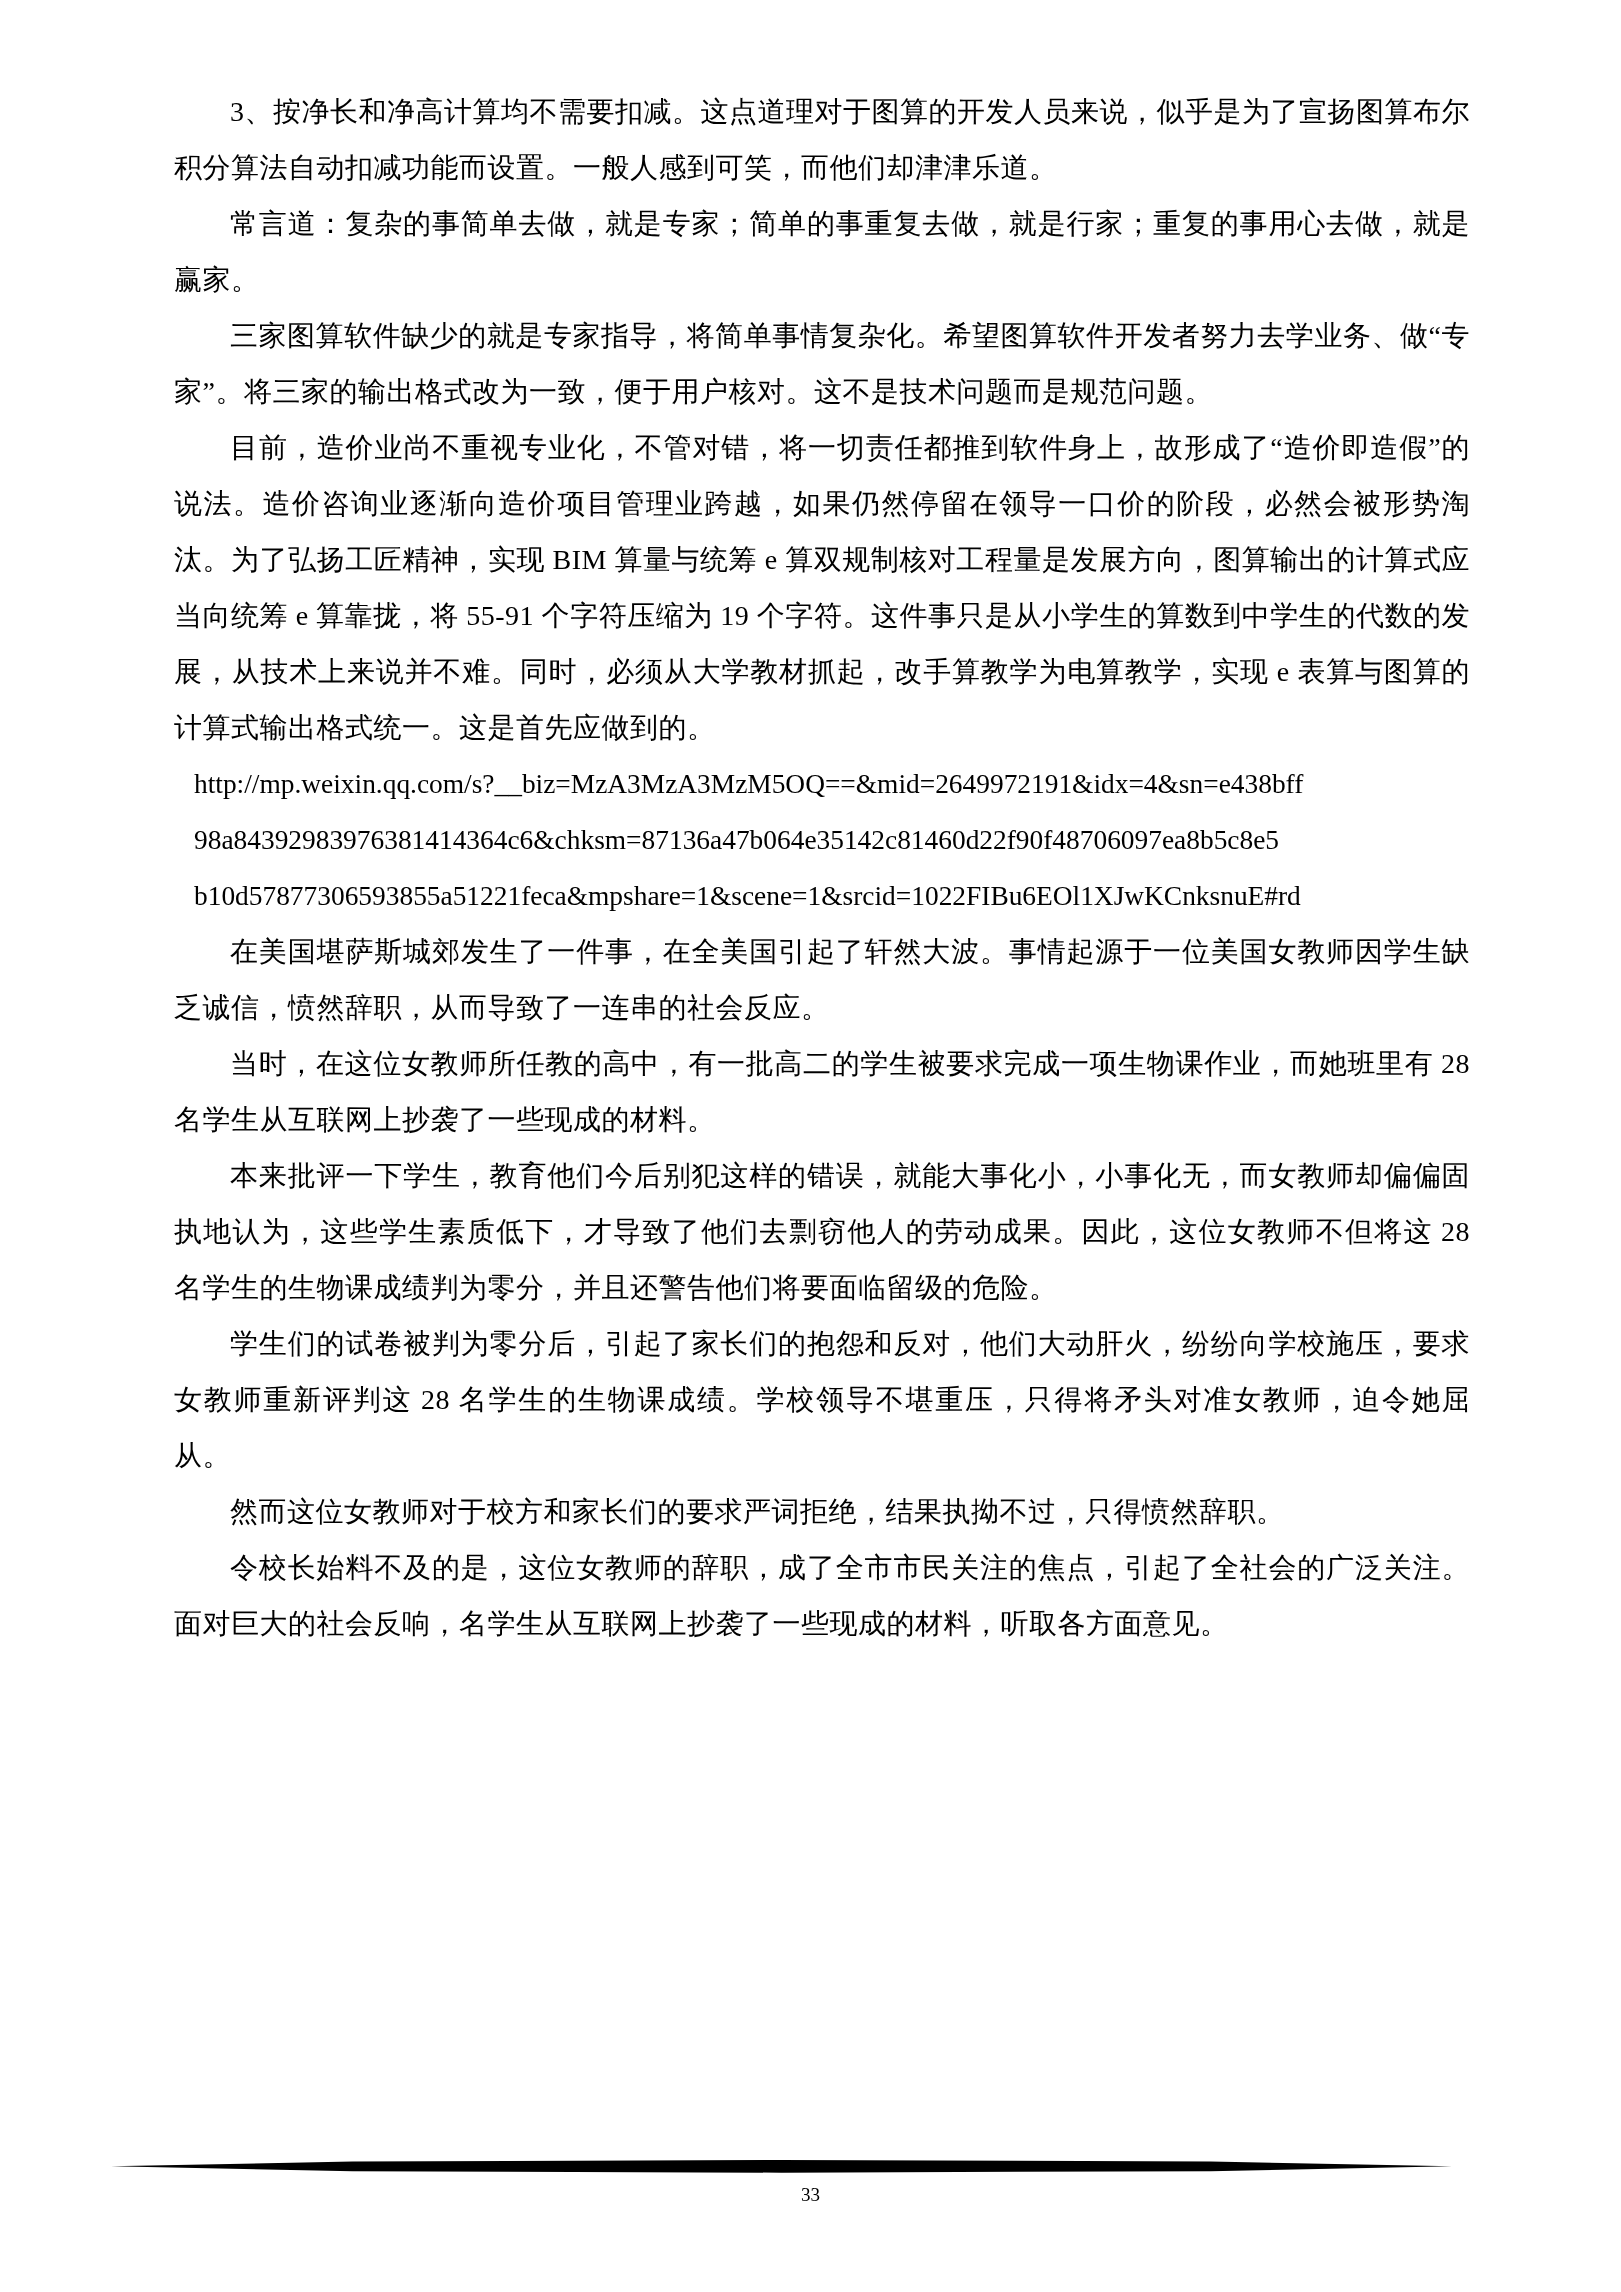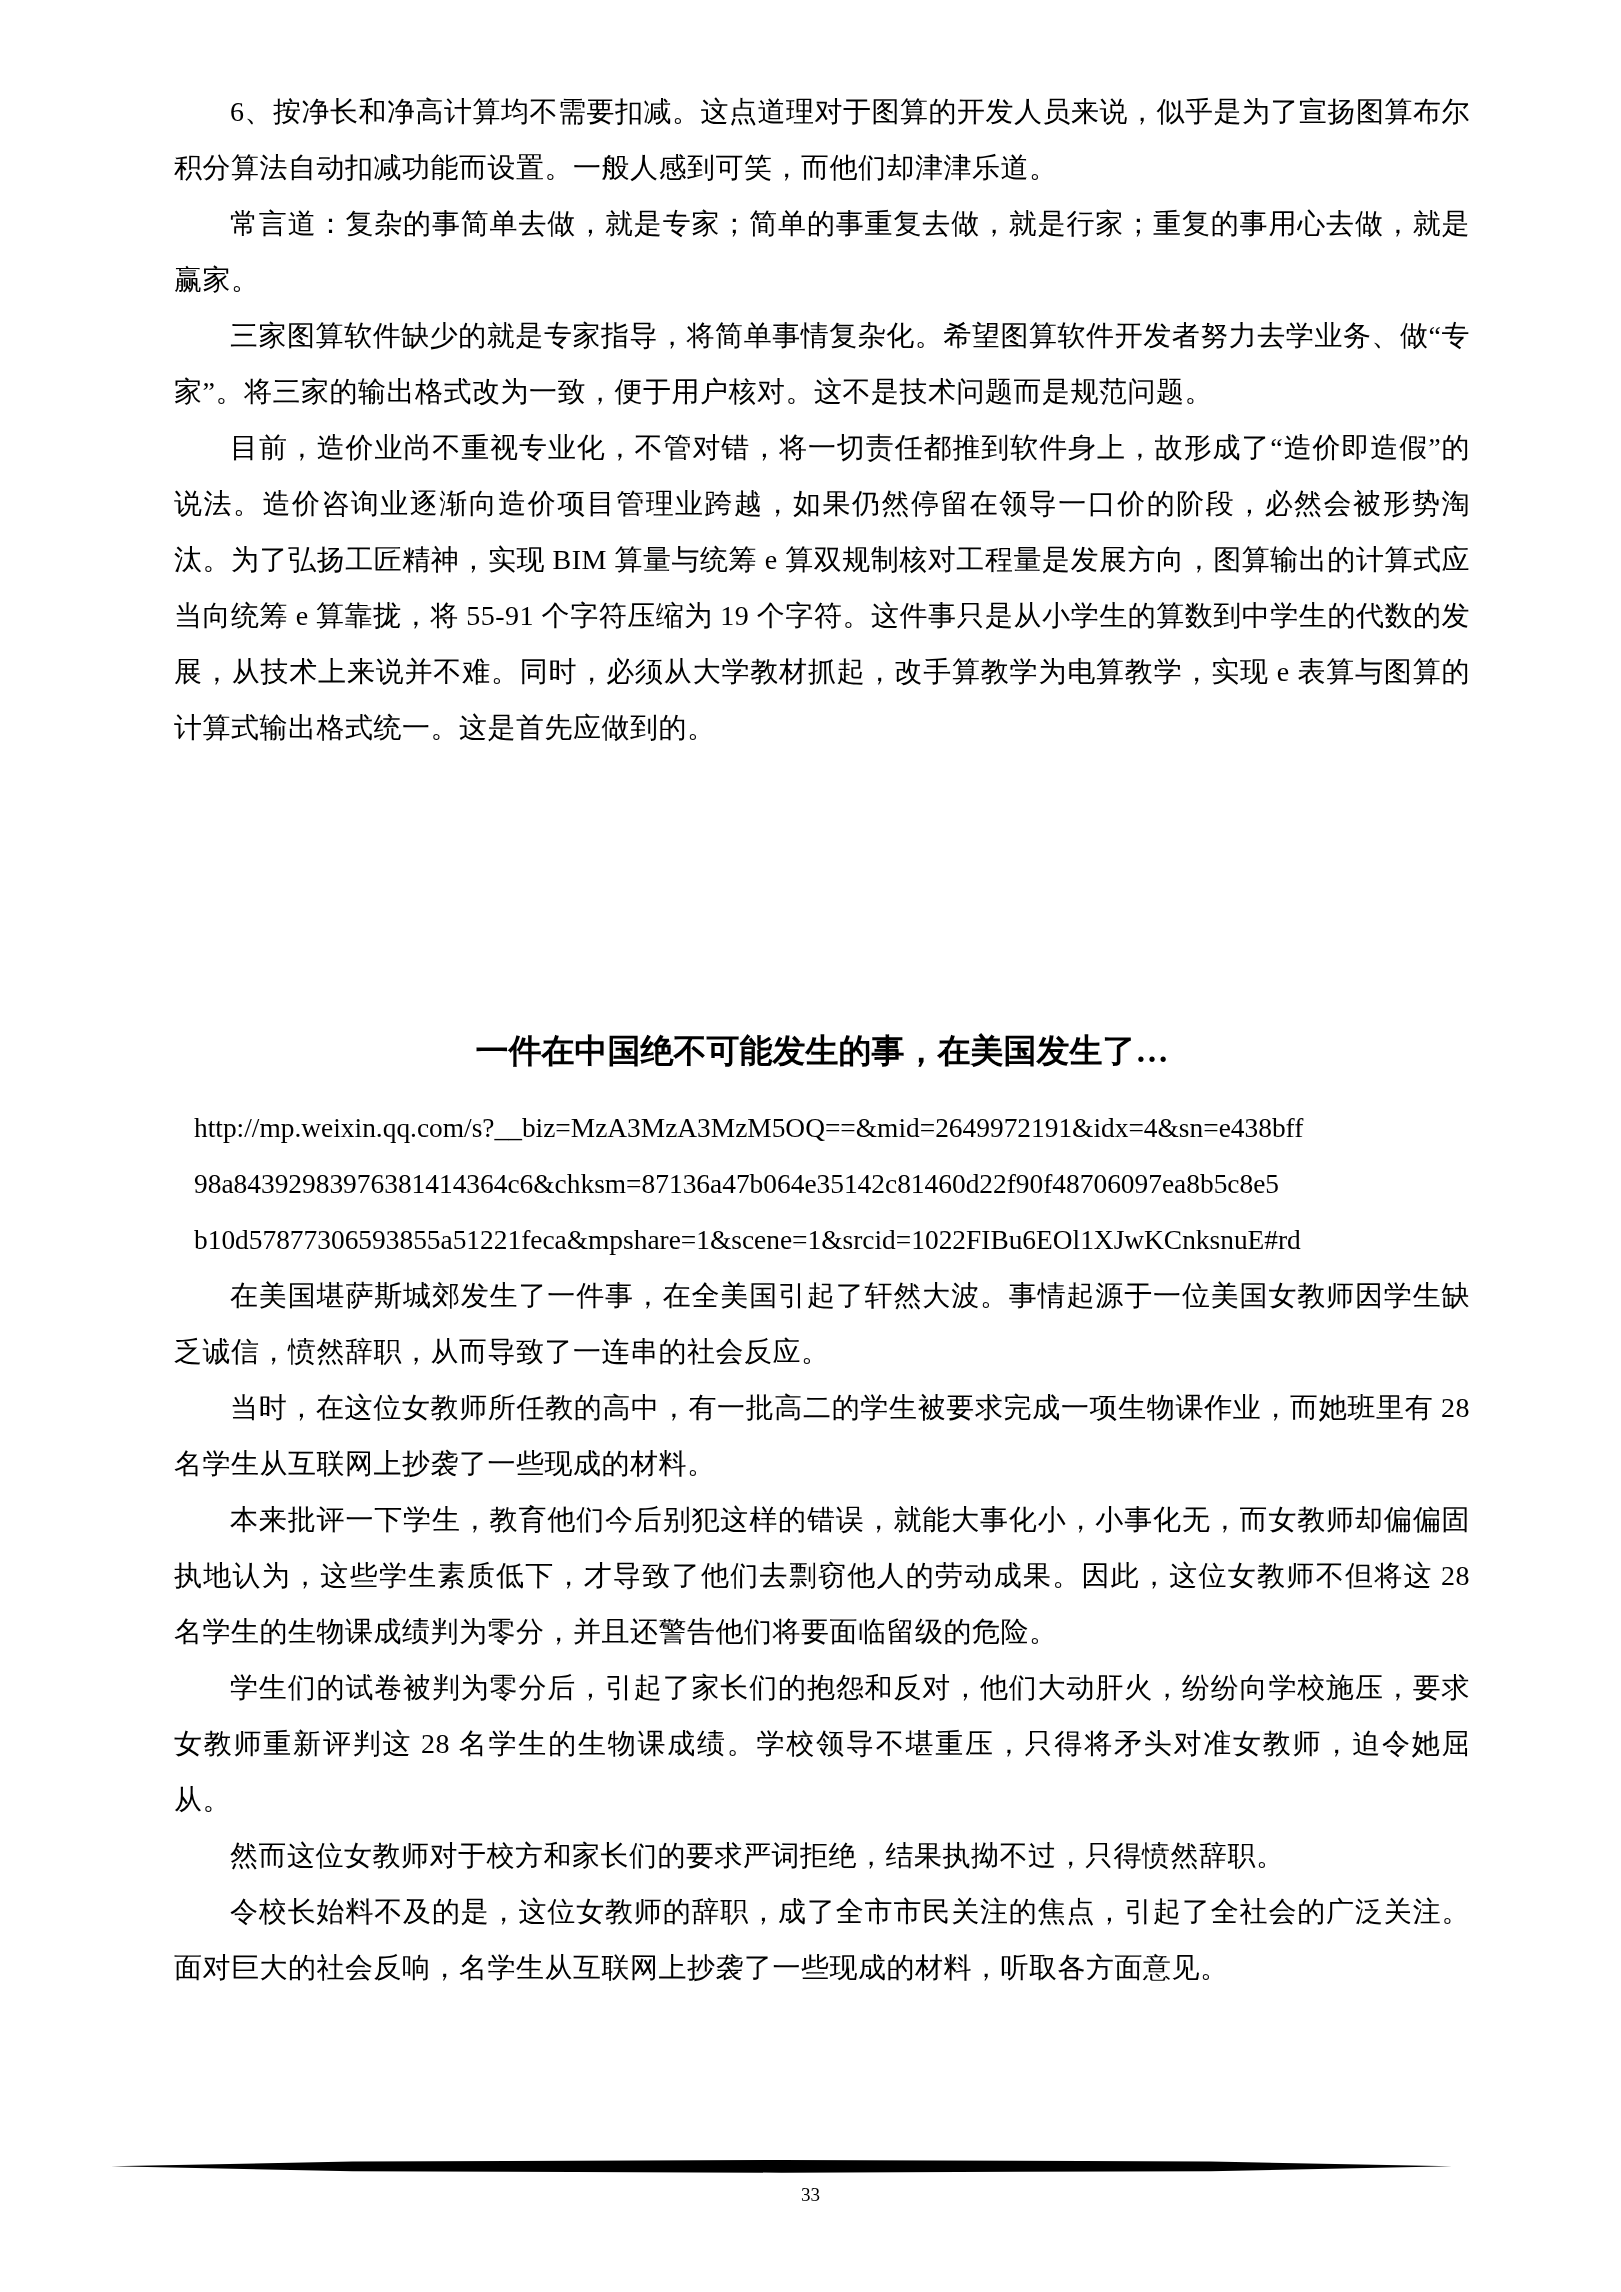--- a/index.html
+++ b/index.html
@@ -66,26 +66,25 @@
     font-size: 19px;
     line-height: 33px;
   }
 </style>
 </head>
 <body>
 
 <div class="page">
   <div class="content">
 
-    <p class="para">6、按净长和净高计算均不需要扣减。这点道理对于图算的开发人员来说，似乎是为了宣扬图算布尔积分算法自动扣减功能而设置。一般人感到可笑，而他们却津津乐道。</p>
+    <p class="para">3、按净长和净高计算均不需要扣减。这点道理对于图算的开发人员来说，似乎是为了宣扬图算布尔积分算法自动扣减功能而设置。一般人感到可笑，而他们却津津乐道。</p>
     <p class="para">常言道：复杂的事简单去做，就是专家；简单的事重复去做，就是行家；重复的事用心去做，就是赢家。</p>
     <p class="para">三家图算软件缺少的就是专家指导，将简单事情复杂化。希望图算软件开发者努力去学业务、做“专家”。将三家的输出格式改为一致，便于用户核对。这不是技术问题而是规范问题。</p>
     <p class="para">目前，造价业尚不重视专业化，不管对错，将一切责任都推到软件身上，故形成了“造价即造假”的说法。造价咨询业逐渐向造价项目管理业跨越，如果仍然停留在领导一口价的阶段，必然会被形势淘汰。为了弘扬工匠精神，实现 BIM 算量与统筹 e 算双规制核对工程量是发展方向，图算输出的计算式应当向统筹 e 算靠拢，将 55-91 个字符压缩为 19 个字符。这件事只是从小学生的算数到中学生的代数的发展，从技术上来说并不难。同时，必须从大学教材抓起，改手算教学为电算教学，实现 e 表算与图算的计算式输出格式统一。这是首先应做到的。</p>
 
-    <h1 class="article-title">一件在中国绝不可能发生的事，在美国发生了…</h1>
 
     <div class="url-block">
       <div class="url-line">http://mp.weixin.qq.com/s?__biz=MzA3MzA3MzM5OQ==&amp;mid=2649972191&amp;idx=4&amp;sn=e438bff</div>
       <div class="url-line">98a84392983976381414364c6&amp;chksm=87136a47b064e35142c81460d22f90f48706097ea8b5c8e5</div>
       <div class="url-line">b10d57877306593855a51221feca&amp;mpshare=1&amp;scene=1&amp;srcid=1022FIBu6EOl1XJwKCnksnuE#rd</div>
     </div>
 
     <p class="para">在美国堪萨斯城郊发生了一件事，在全美国引起了轩然大波。事情起源于一位美国女教师因学生缺乏诚信，愤然辞职，从而导致了一连串的社会反应。</p>
     <p class="para">当时，在这位女教师所任教的高中，有一批高二的学生被要求完成一项生物课作业，而她班里有 28 名学生从互联网上抄袭了一些现成的材料。</p>
     <p class="para">本来批评一下学生，教育他们今后别犯这样的错误，就能大事化小，小事化无，而女教师却偏偏固执地认为，这些学生素质低下，才导致了他们去剽窃他人的劳动成果。因此，这位女教师不但将这 28 名学生的生物课成绩判为零分，并且还警告他们将要面临留级的危险。</p>

